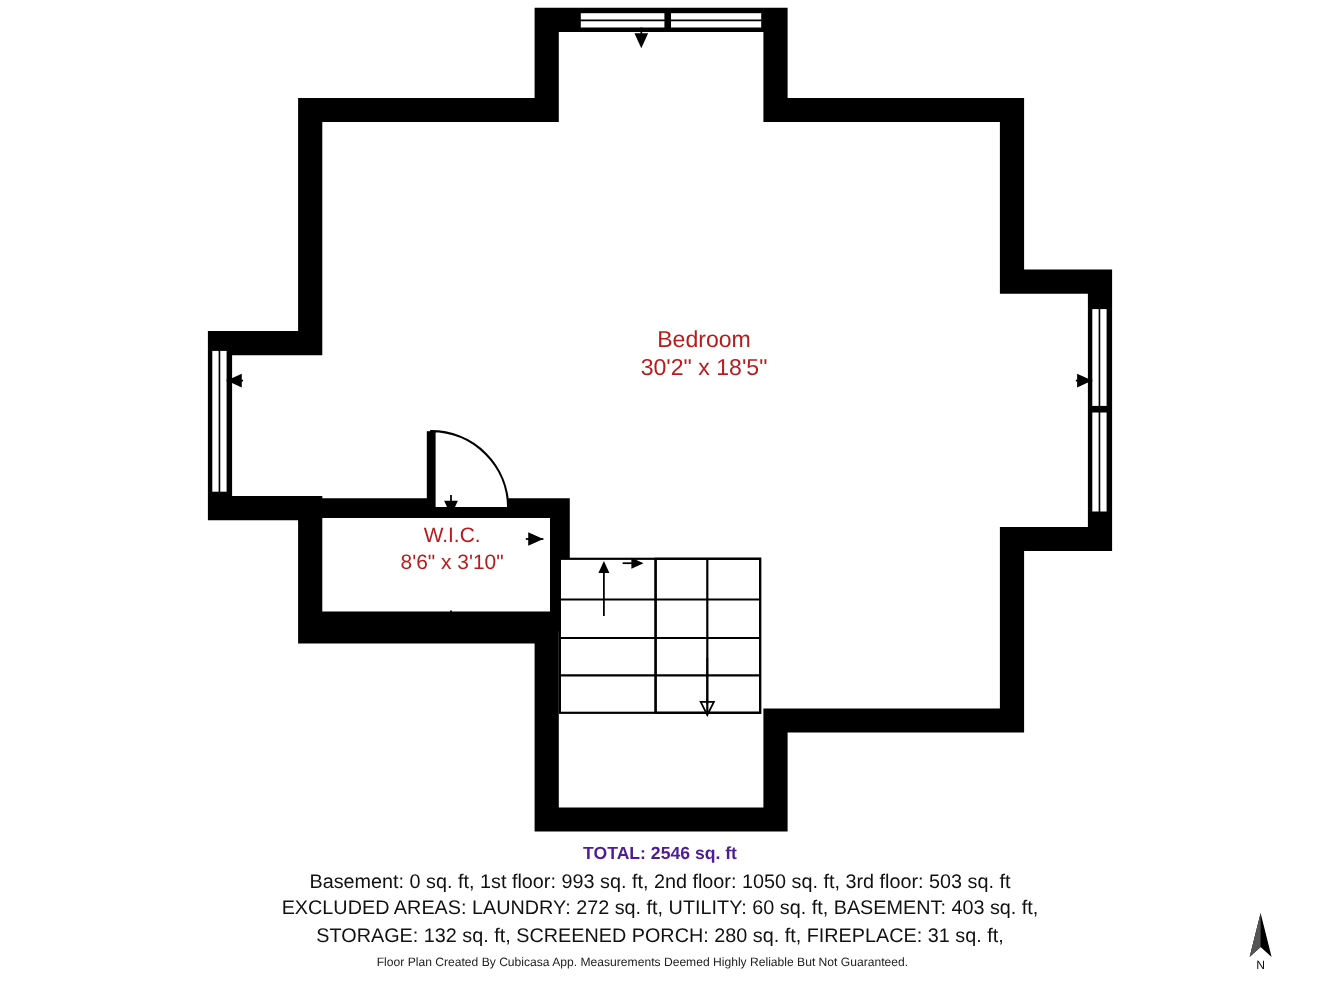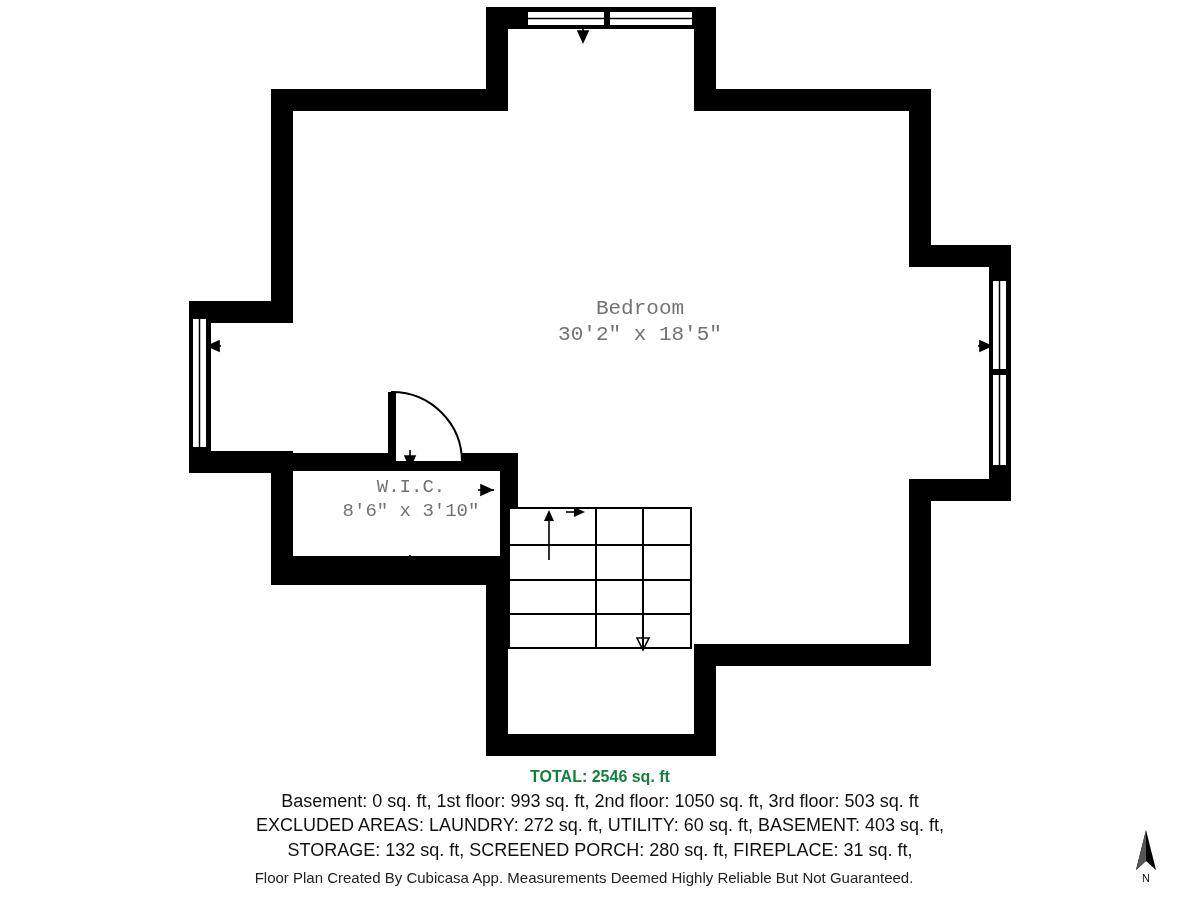--- a/index.html
+++ b/index.html
@@ -19,58 +19,57 @@
     position: absolute;
     left: 0;
     top: 0;
     width: 1200px;
     height: 900px;
   }
   .room-label {
     position: absolute;
     text-align: center;
     line-height: 1.25;
-    color: #737373;
+    color: #b91c1c;
     white-space: nowrap;
-    font-family: Liberation Mono, monospace;
   }
   .room-name {
     font-size: 21px;
   }
   .room-dims {
     font-size: 21px;
   }
   .wic .room-name, .wic .room-dims {
     font-size: 19px;
   }
   #summary {
     position: absolute;
     left: 0;
     top: 768px;
     width: 1200px;
     text-align: center;
   }
   #summary .total {
     font-size: 16px;
     font-weight: bold;
-    color: #15803d;
+    color: #4c1d95;
     margin-bottom: 3px;
   }
   #summary .line {
     font-size: 18px;
     color: #111;
     line-height: 1.35;
   }
   #disclaimer {
     position: absolute;
     left: 0;
     top: 869px;
     width: 1168px;
     text-align: center;
-    font-size: 15px;
+    font-size: 11px;
     color: #222;
   }
   #compass {
     position: absolute;
     left: 1118px;
     top: 828px;
     width: 56px;
     height: 60px;
     text-align: center;
   }

